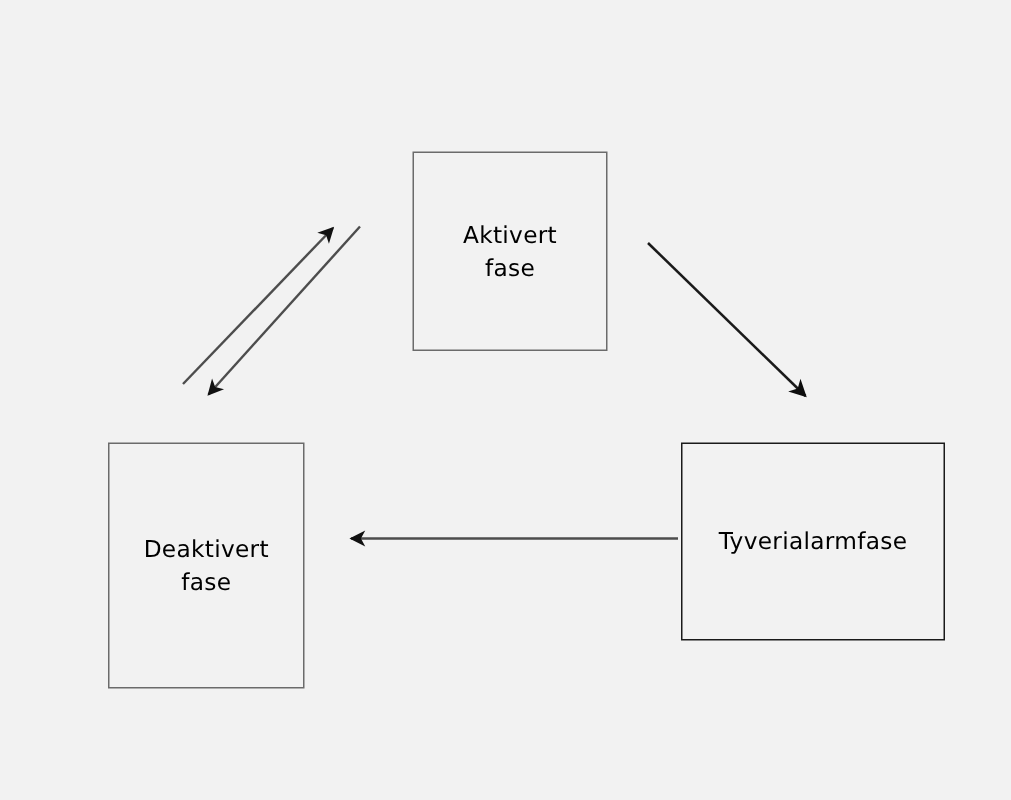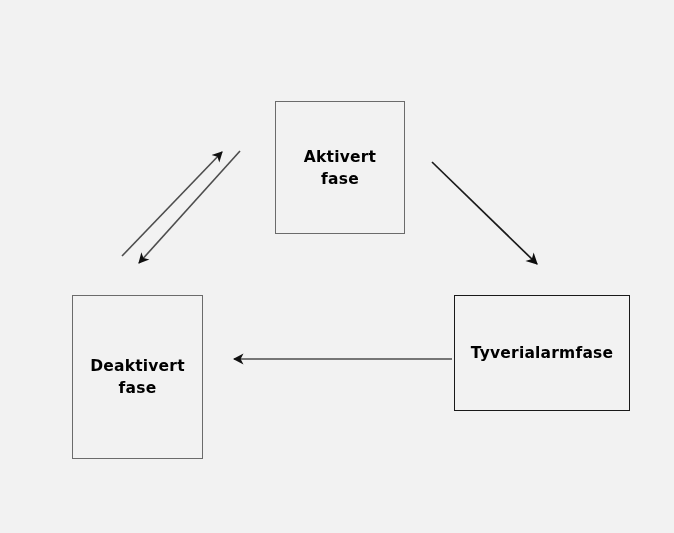--- a/index.html
+++ b/index.html
@@ -31,21 +31,21 @@
     position: absolute;
     box-sizing: border-box;
     background: transparent;
     display: flex;
     align-items: center;
     justify-content: center;
     text-align: center;
   }
   .node-label {
     font-size: 15.5px;
-    font-weight: bold;
+    font-weight: normal;
     color: #000000;
     line-height: 1.42;
     letter-spacing: 0.2px;
     white-space: pre-line;
     pointer-events: none;
   }
   #node-aktivert {
     left: 275px;
     top: 101px;
     width: 130px;
@@ -56,21 +56,21 @@
     left: 72px;
     top: 295px;
     width: 131px;
     height: 164px;
     border: 1.6px solid #6b6b6b;
   }
   #node-tyverialarm {
     left: 454px;
     top: 295px;
     width: 176px;
-    height: 116px;
+    height: 132px;
     border: 1.6px solid #1a1a1a;
   }
 </style>
 </head>
 <body>
 
 <div id="canvas">
 
   <svg class="svg-layer" viewBox="0 0 674 533" xmlns="http://www.w3.org/2000/svg">
     <defs>

